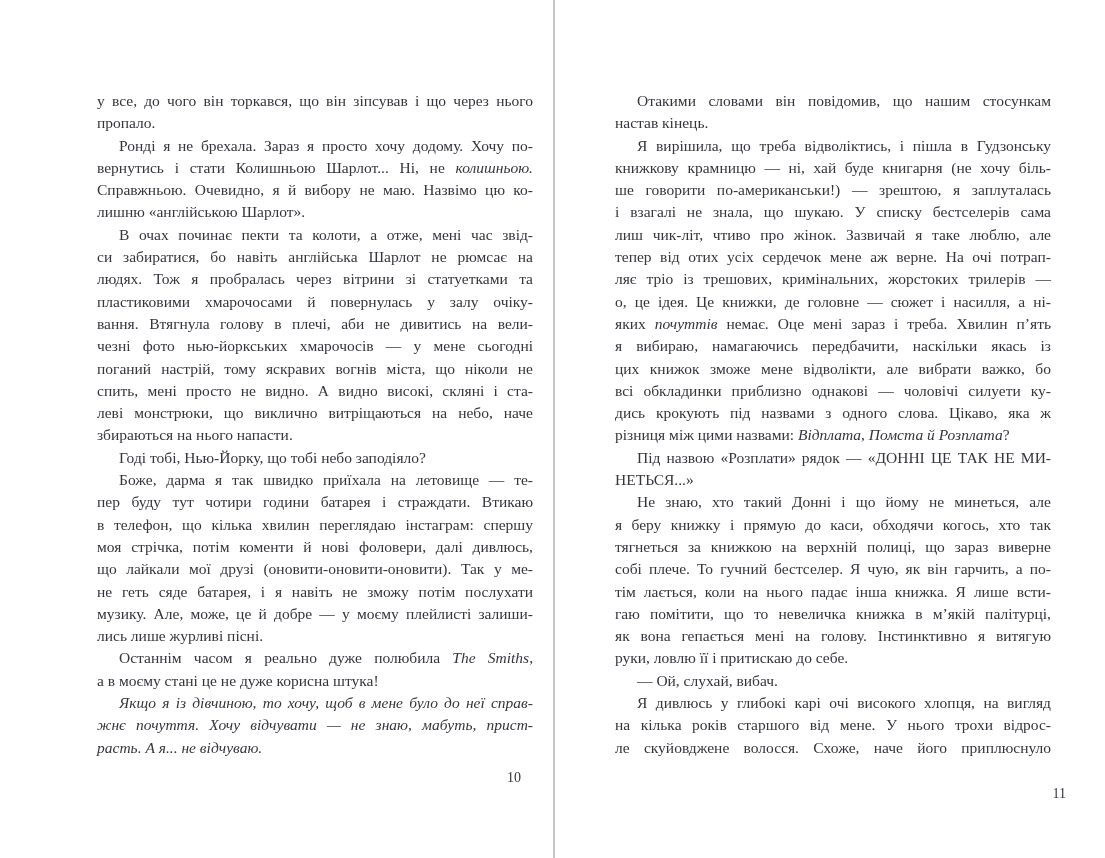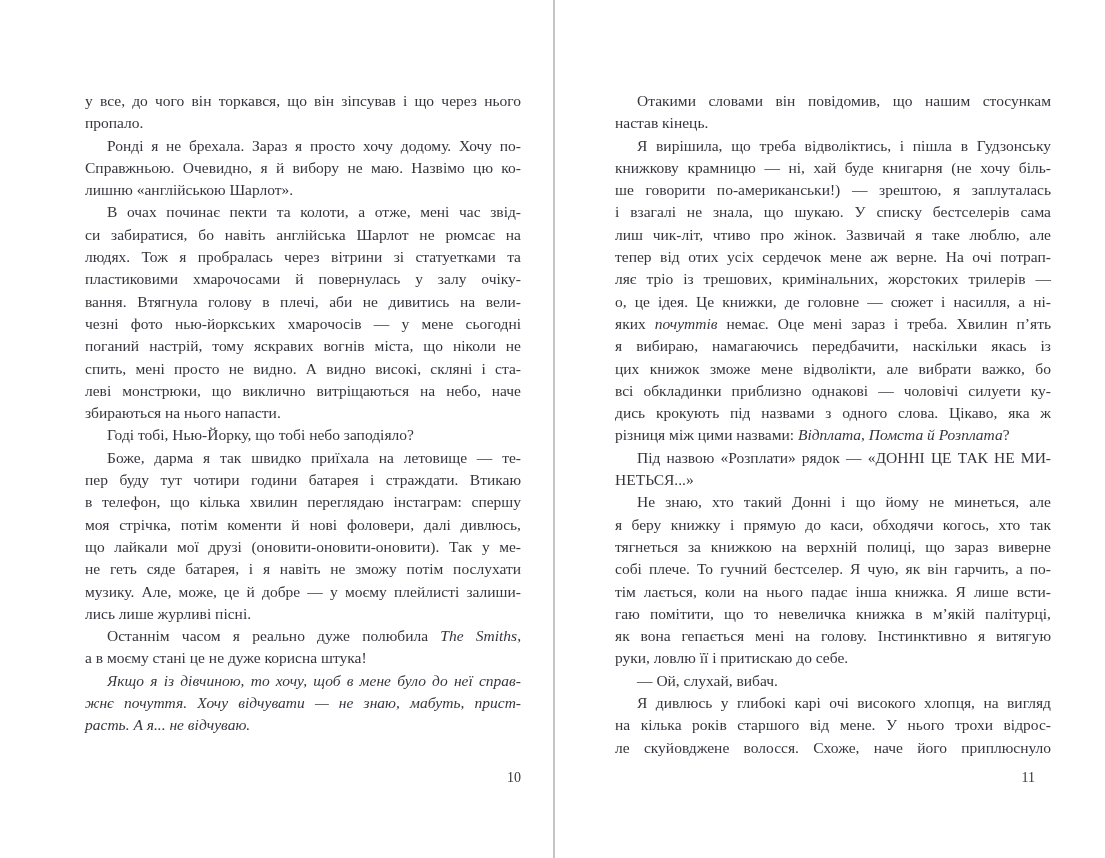--- a/index.html
+++ b/index.html
@@ -33,21 +33,21 @@
     background: #c5c5c5;
   }
   .text-block {
     position: absolute;
     top: 90px;
     width: 436px;
     color: #35353d;
     font-size: 15.5px;
     line-height: 22.3px;
   }
-  .page.left  .text-block { left: 85px; }
+  .page.left  .text-block { left: 97px; }
   .page.right .text-block { left: 60px; }
   .line {
     text-align: justify;
     text-align-last: justify;
     text-justify: inter-word;
   }
   .line.pend {
     text-align: right;
     text-align-last: left;
   }
@@ -55,31 +55,32 @@
   .it { font-style: italic; }
   .pagenum {
     position: absolute;
     top: 770px;
     width: 436px;
     text-align: right;
     font-size: 14px;
     color: #35353d;
   }
   .page.left  .pagenum { left: 85px; }
-  .page.right .pagenum { left: 44px; }
+  .page.right .pagenum { left: 75px; margin-top: 16px; }
 </style>
 </head>
 <body>
 
 <div class="spread">
   <div class="page left">
     <div class="text-block">
         <div class="line"><span>у все, до чого він торкався, що він зіпсував і що через нього</span></div>
         <div class="line pend"><span>пропало.</span></div>
         <div class="line ind"><span>Ронді я не брехала. Зараз я просто хочу додому. Хочу по-</span></div>
+        <div class="line"><span>вернутись і стати Колишньою Шарлот... Ні, не </span><span class="it">колишньою.</span></div>
         <div class="line"><span>Справжньою. Очевидно, я й вибору не маю. Назвімо цю ко-</span></div>
         <div class="line pend"><span>лишню «англійською Шарлот».</span></div>
         <div class="line ind"><span>В очах починає пекти та колоти, а отже, мені час звід-</span></div>
         <div class="line"><span>си забиратися, бо навіть англійська Шарлот не рюмсає на</span></div>
         <div class="line"><span>людях. Тож я пробралась через вітрини зі статуетками та</span></div>
         <div class="line"><span>пластиковими хмарочосами й повернулась у залу очіку-</span></div>
         <div class="line"><span>вання. Втягнула голову в плечі, аби не дивитись на вели-</span></div>
         <div class="line"><span>чезні фото нью-йоркських хмарочосів — у мене сьогодні</span></div>
         <div class="line"><span>поганий настрій, тому яскравих вогнів міста, що ніколи не</span></div>
         <div class="line"><span>спить, мені просто не видно. А видно високі, скляні і ста-</span></div>

